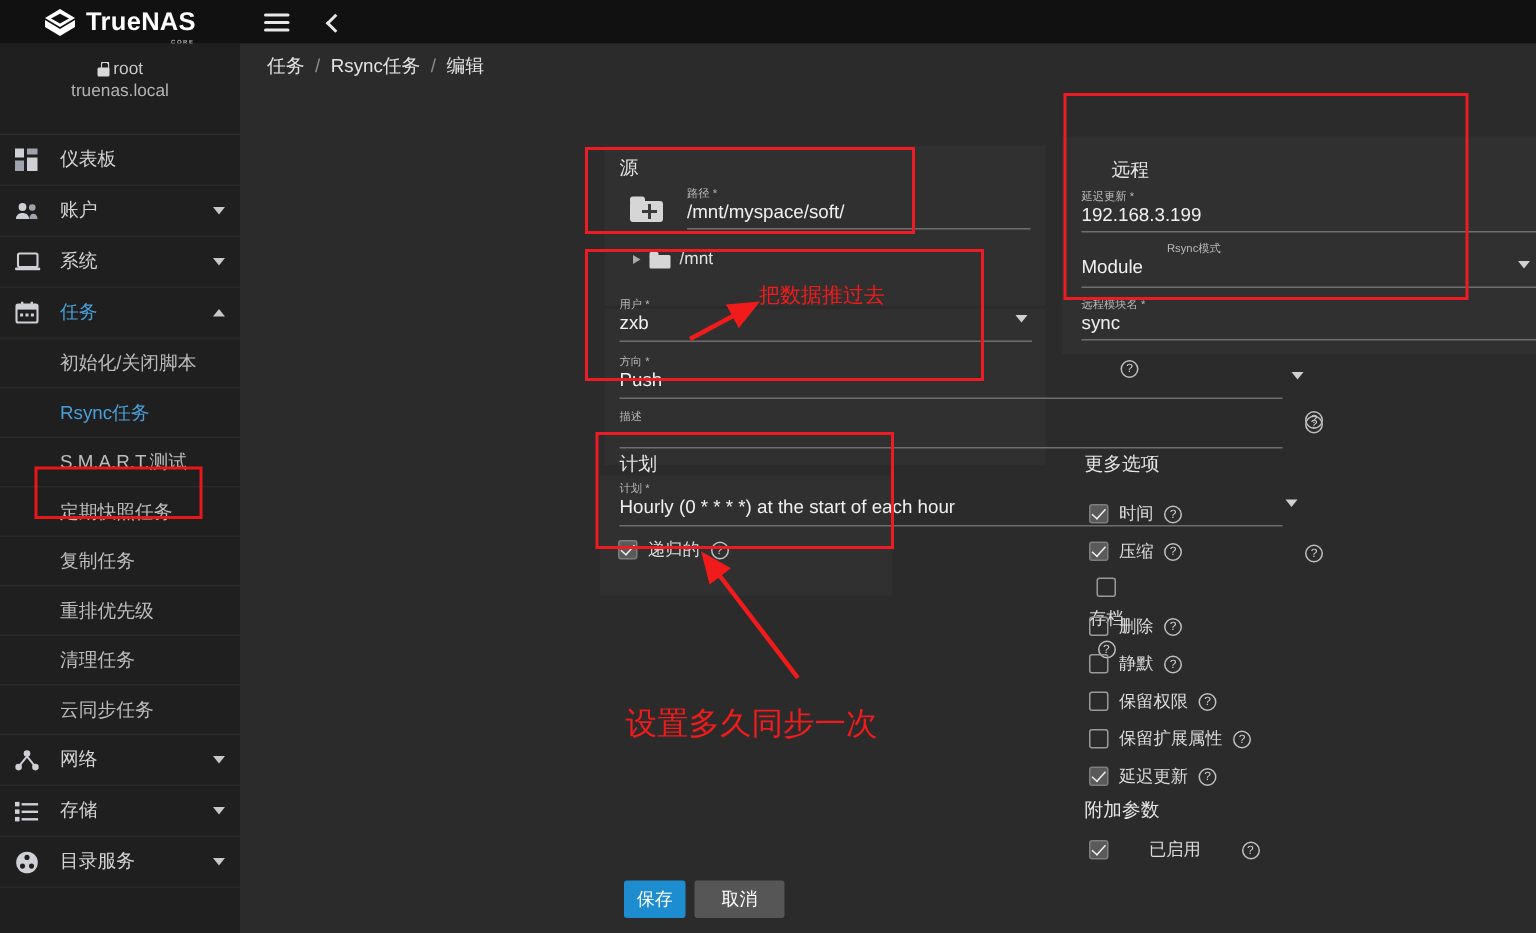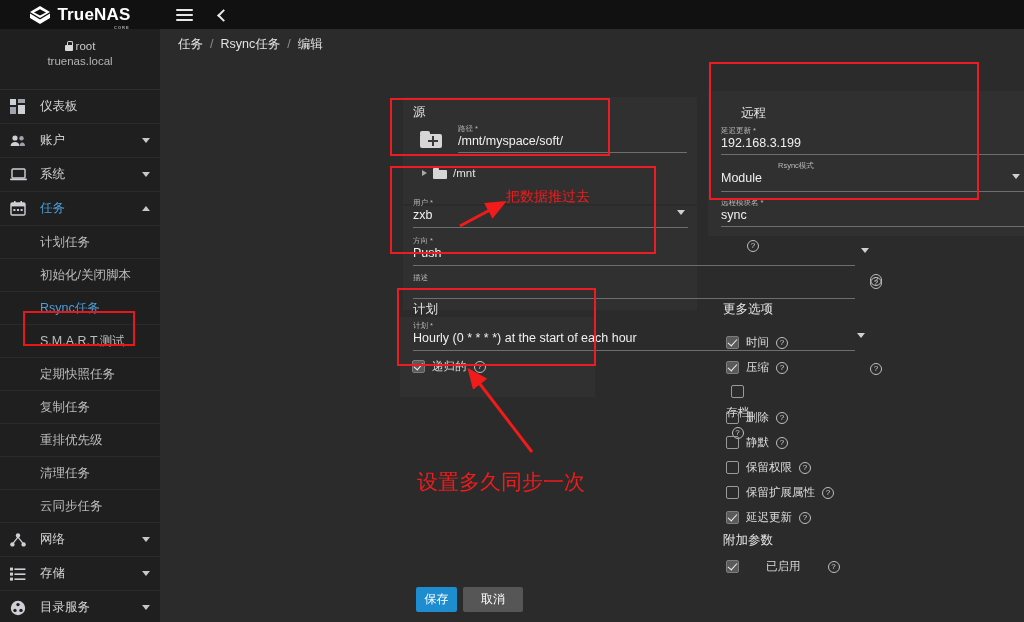--- a/index.html
+++ b/index.html
@@ -223,23 +223,20 @@
           <rect x="3.4" y="8" width="2" height="2" fill="#cfcfd6"></rect>
             <rect x="7" y="8" width="2" height="2" fill="#cfcfd6"></rect>
             <rect x="10.6" y="8" width="2" height="2" fill="#cfcfd6"></rect>
         </svg>
       </span>
       <span class="ni-label">任务</span>
       <span class="caret up"></span>
     </div>
 
     <div class="sub-item">
-      <span class="si-label">计划任务</span>
-      </div>
-    <div class="sub-item">
       <span class="si-label">初始化/关闭脚本</span>
       </div>
     <div class="sub-item sel">
       <span class="si-label">Rsync任务</span>
       </div>
     <div class="sub-item">
       <span class="si-label">S.M.A.R.T.测试</span>
       </div>
     <div class="sub-item">
       <span class="si-label">定期快照任务</span>

